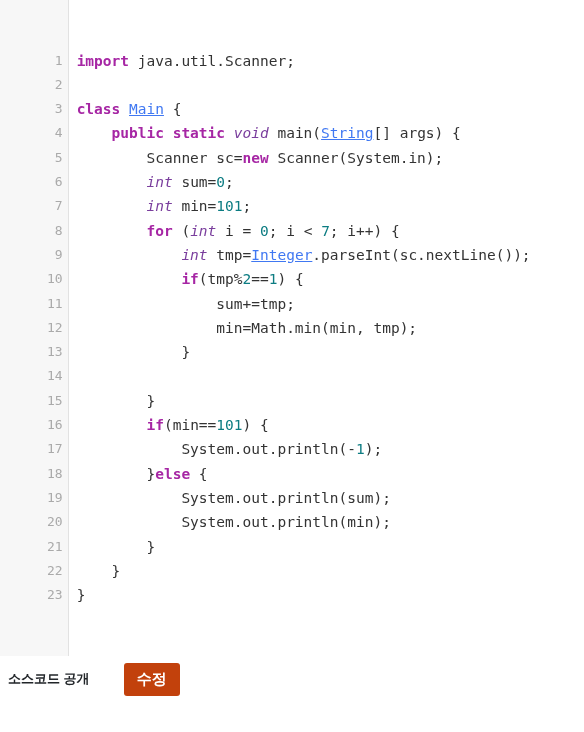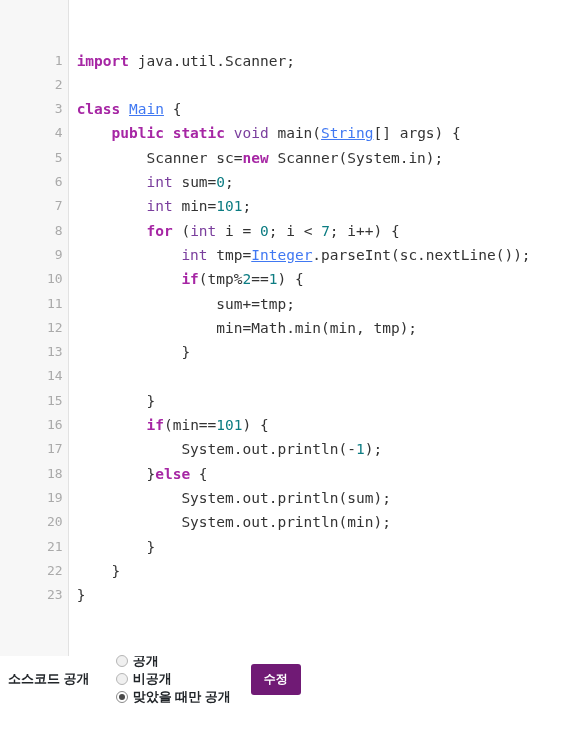--- a/index.html
+++ b/index.html
@@ -45,21 +45,21 @@
   }
   td.codecol {
     padding-left: 8px;
     color: #333333;
   }
   .ln { display: block; height: 24.3px; }
   .cl { display: block; height: 24.3px; }
 
   
   .k  { color: #a626a4; font-weight: bold; }   
-  .t  { color: #7a3e9d; }                       
+  .t  { color: #7a3e9d; font-style: italic; }                       
   .cn { color: #4078f2; text-decoration: underline; }                       
   .nu { color: #0c7c82; }                       
   .pl { color: #333333; }                       
 
   
   .share-bar {
     display: flex;
     align-items: center;
     padding: 0 0 0 8px;
     height: 46px;
@@ -92,26 +92,26 @@
     content: "";
     position: absolute;
     left: 2px; top: 2px;
     width: 6px; height: 6px;
     border-radius: 50%;
     background: #4a4a4a;
   }
   .radio-text { font-weight: bold; }
   .edit-btn {
     margin-left: 8px;
-    background: #701a75;
+    background: #c2410c;
     color: #ffffff;
     border: none;
     border-radius: 3px;
     font-family: "Liberation Sans", sans-serif;
-    font-size: 12px;
+    font-size: 15px;
     font-weight: bold;
     padding: 7px 13px;
     cursor: pointer;
   }
 
   
   .results-wrap { padding: 0 8px; margin-top: 22px; }
   table.results {
     width: 100%;
     border-collapse: collapse;
@@ -144,34 +144,20 @@
       <td class="codecol">
         <div id="code-lines"><span class="cl"><span class="k">import</span><span class="pl"> java.util.Scanner;</span></span><span class="cl">&nbsp;</span><span class="cl"><span class="k">class</span><span class="pl"> </span><span class="cn">Main</span><span class="pl"> {</span></span><span class="cl"><span class="pl">    </span><span class="k">public static</span><span class="pl"> </span><span class="t">void</span><span class="pl"> main(</span><span class="cn">String</span><span class="pl">[] args) {</span></span><span class="cl"><span class="pl">        Scanner sc=</span><span class="k">new</span><span class="pl"> Scanner(System.in);</span></span><span class="cl"><span class="pl">        </span><span class="t">int</span><span class="pl"> sum=</span><span class="nu">0</span><span class="pl">;</span></span><span class="cl"><span class="pl">        </span><span class="t">int</span><span class="pl"> min=</span><span class="nu">101</span><span class="pl">;</span></span><span class="cl"><span class="pl">        </span><span class="k">for</span><span class="pl"> (</span><span class="t">int</span><span class="pl"> i = </span><span class="nu">0</span><span class="pl">; i &lt; </span><span class="nu">7</span><span class="pl">; i++) {</span></span><span class="cl"><span class="pl">            </span><span class="t">int</span><span class="pl"> tmp=</span><span class="cn">Integer</span><span class="pl">.parseInt(sc.nextLine());</span></span><span class="cl"><span class="pl">            </span><span class="k">if</span><span class="pl">(tmp%</span><span class="nu">2</span><span class="pl">==</span><span class="nu">1</span><span class="pl">) {</span></span><span class="cl"><span class="pl">                sum+=tmp;</span></span><span class="cl"><span class="pl">                min=Math.min(min, tmp);</span></span><span class="cl"><span class="pl">            }</span></span><span class="cl">&nbsp;</span><span class="cl"><span class="pl">        }</span></span><span class="cl"><span class="pl">        </span><span class="k">if</span><span class="pl">(min==</span><span class="nu">101</span><span class="pl">) {</span></span><span class="cl"><span class="pl">            System.out.println(-</span><span class="nu">1</span><span class="pl">);</span></span><span class="cl"><span class="pl">        }</span><span class="k">else</span><span class="pl"> {</span></span><span class="cl"><span class="pl">            System.out.println(sum);</span></span><span class="cl"><span class="pl">            System.out.println(min);</span></span><span class="cl"><span class="pl">        }</span></span><span class="cl"><span class="pl">    }</span></span><span class="cl"><span class="pl">}</span></span></div>
       </td>
     </tr>
   </tbody>
     </table>
 </div>
 
 <div class="share-bar">
   <span class="share-label">소스코드 공개</span>
-  <span id="radio-group">
-      <span class="radio-opt">
-        <span class="radio-dot"></span>
-        <span class="radio-text">공개</span>
-      </span>
-      <span class="radio-opt">
-        <span class="radio-dot"></span>
-        <span class="radio-text">비공개</span>
-      </span>
-      <span class="radio-opt">
-        <span class="radio-dot on"></span>
-        <span class="radio-text">맞았을 때만 공개</span>
-      </span>
-    </span>
   <button class="edit-btn">수정</button>
 </div>
 
 <div class="results-wrap">
   <table class="results">
     <thead>
       <tr>
         <th class="col-sol">채점 번호</th>
         <th class="col-user">아이디</th>
         <th class="col-prob">문제 번호</th>

